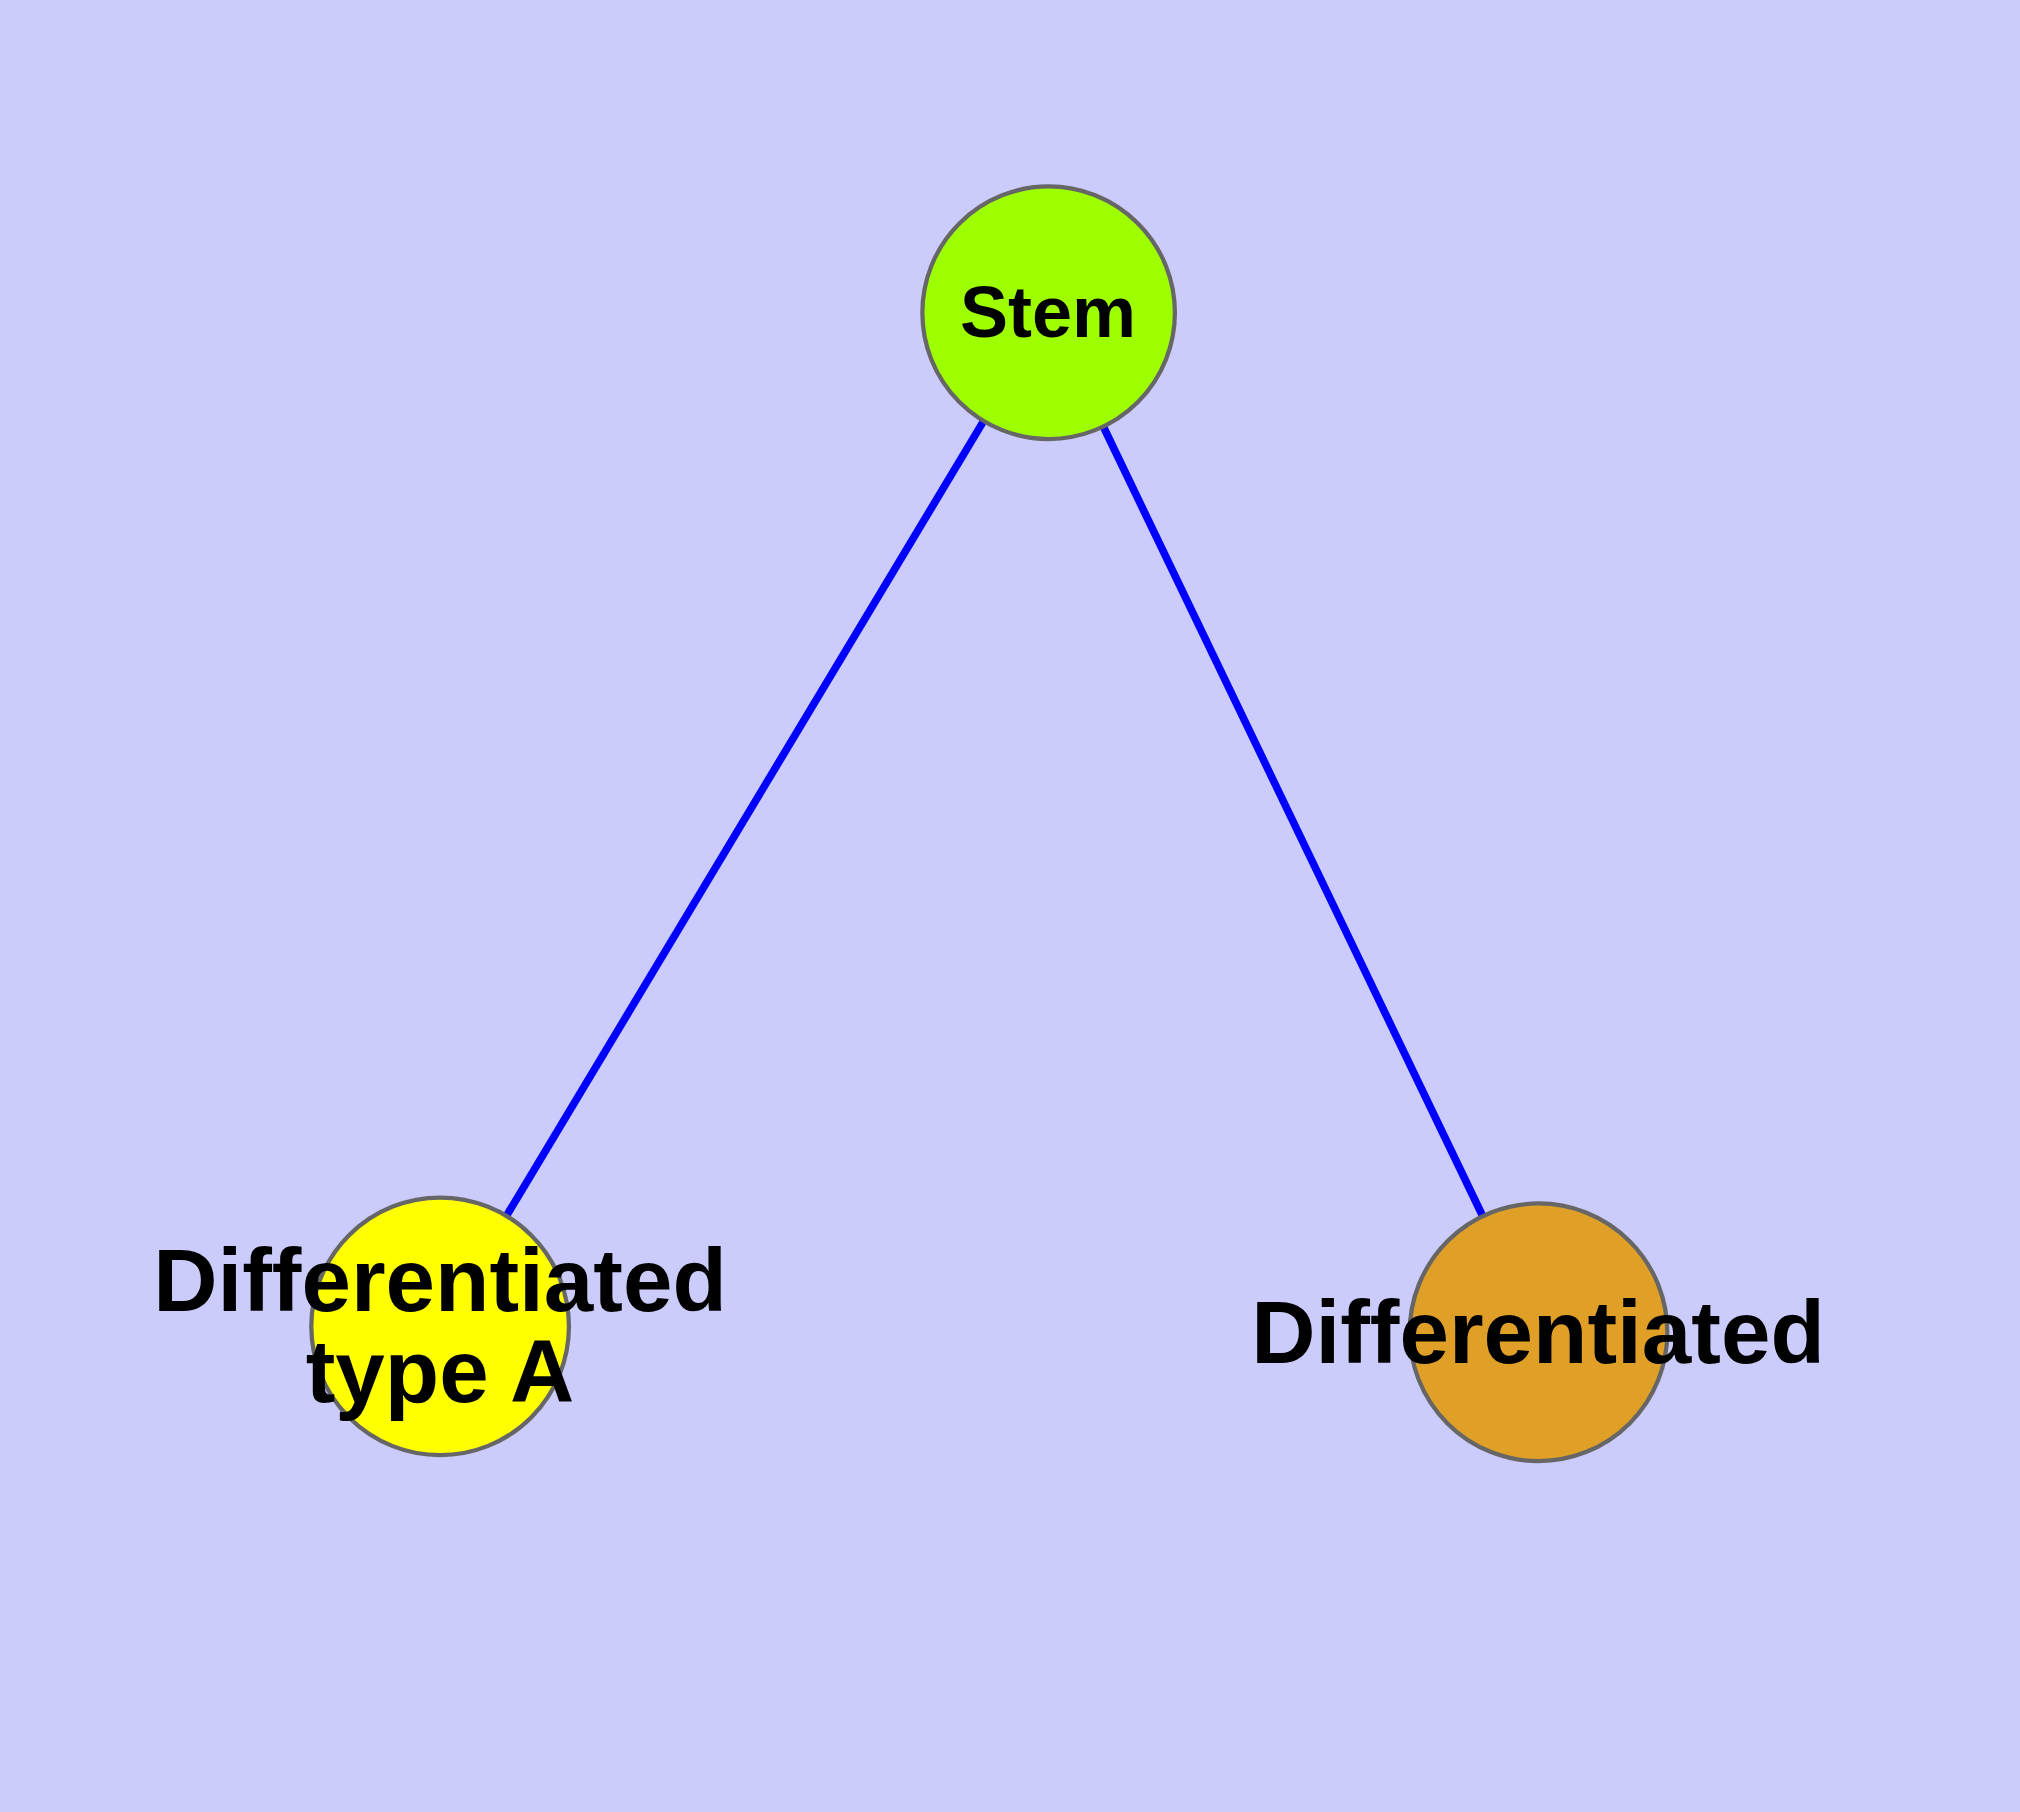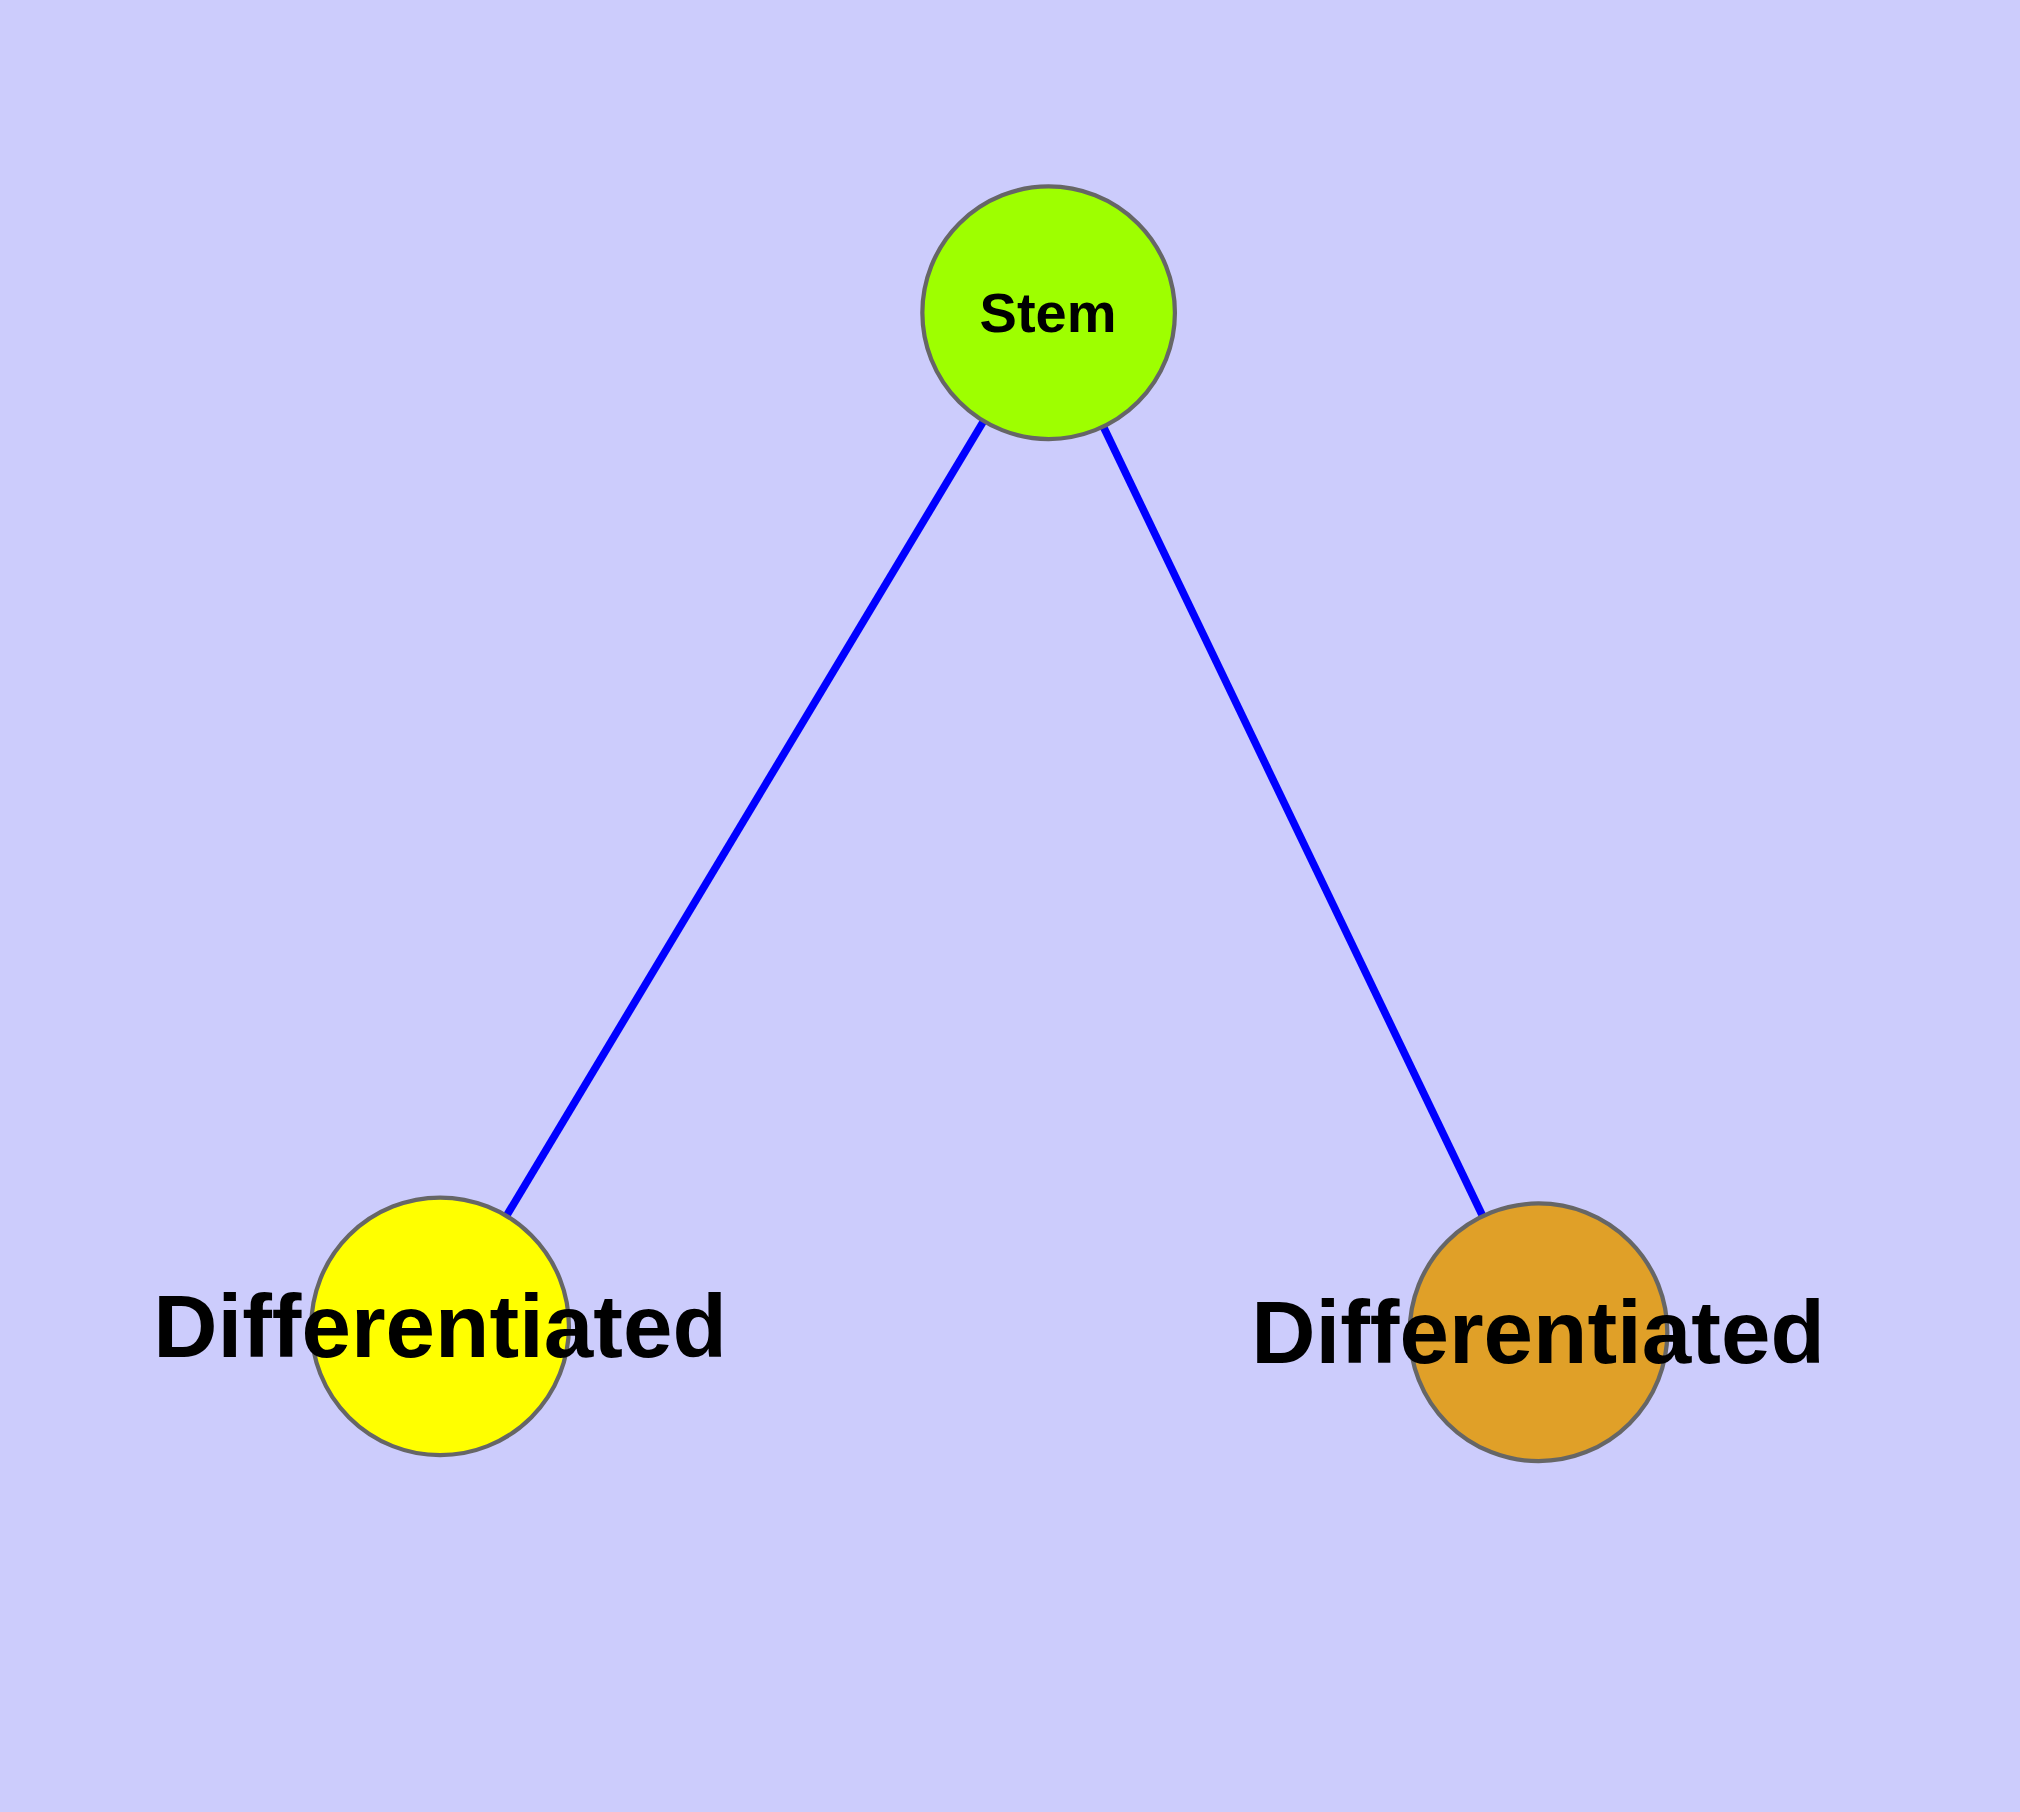--- a/index.html
+++ b/index.html
@@ -29,21 +29,21 @@
   .node-label {
     position: absolute;
     text-align: center;
     font-weight: bold;
     color: #000000;
     line-height: 1.02;
     white-space: nowrap;
     pointer-events: none;
     transform: translate(-50%, -50%);
   }
-  .label-stem  { font-size: 56px; }
+  .label-stem  { font-size: 72px; }
   .label-typea { font-size: 89px; }
   .label-typeb { font-size: 89px; }
 </style>
 </head>
 <body>
 
 <div id="canvas" style="width: 2021px; height: 1812px;">
 
   <div id="bg" style="background: rgb(204, 204, 252);"></div>
 
@@ -58,20 +58,21 @@
         <circle cx="1815" cy="1572" r="152" fill="#e0a028" stroke="#666666" stroke-width="5"></circle>
       </g>
   </svg>
 
   <div id="label-layer">
       <div class="node-label label-stem" style="left: 1048px; top: 313px; color: rgb(0, 0, 0);">
         <div>Stem</div>
       </div>
       <div class="node-label label-typea" style="left: 440px; top: 1326px; color: rgb(0, 0, 0);">
         <div>Differentiated</div>
+        <div>type A</div>
       </div>
       <div class="node-label label-typeb" style="left: 1538px; top: 1332px; color: rgb(0, 0, 0);">
         <div>Differentiated</div>
       </div>
     </div>
 
 </div>
 
 
 </body></html>

